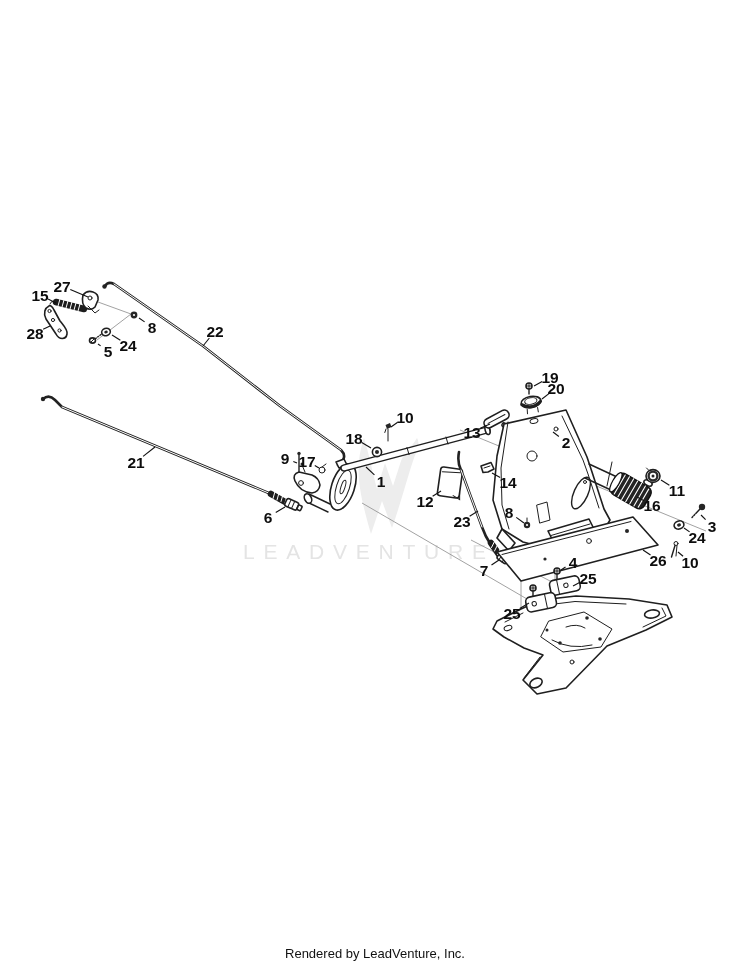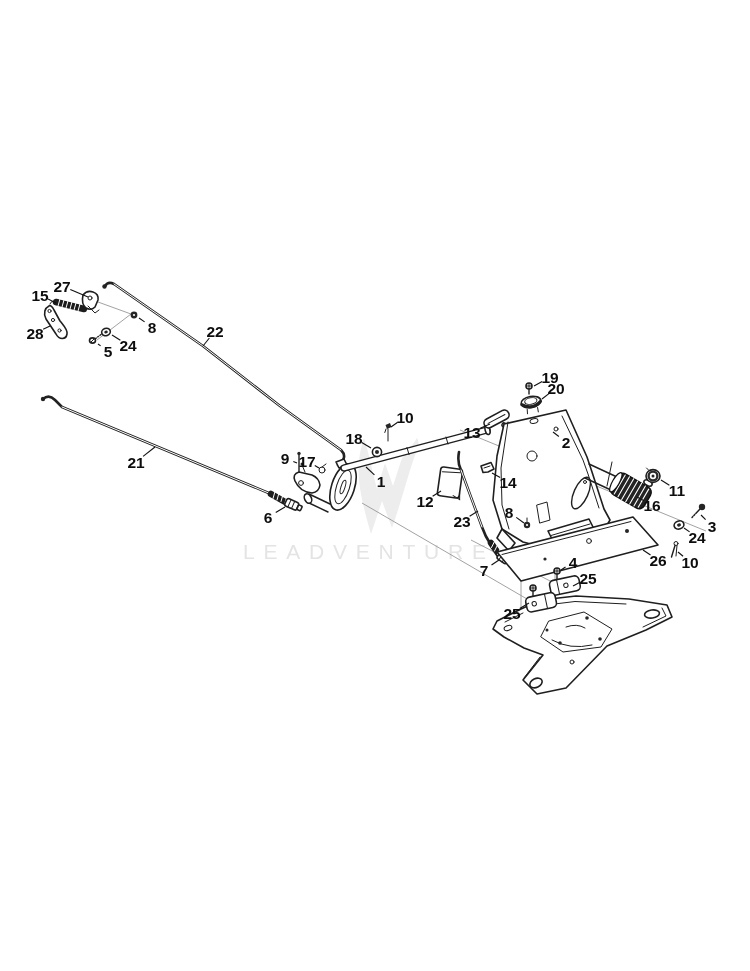--- a/index.html
+++ b/index.html
@@ -353,13 +353,14 @@
         <text x="484" y="575.5" text-anchor="middle" class="callout-label">7</text>
         <line x1="565.5115473509594" y1="566.992301766027" x2="561" y2="570" class="leader"></line>
         <text x="573" y="567.5" text-anchor="middle" class="callout-label">4</text>
         <line x1="580.0588235294117" y1="582.2352941176471" x2="573" y2="586" class="leader"></line>
         <text x="588" y="583.5" text-anchor="middle" class="callout-label">25</text>
         <line x1="519.7574079364199" y1="608.4368188609294" x2="529" y2="603" class="leader"></line>
         <text x="512" y="618.5" text-anchor="middle" class="callout-label">25</text>
       </g>
   </svg>
 
+  <div class="footer">Rendered by LeadVenture, Inc.</div>
 </div>
 
 </body></html>

